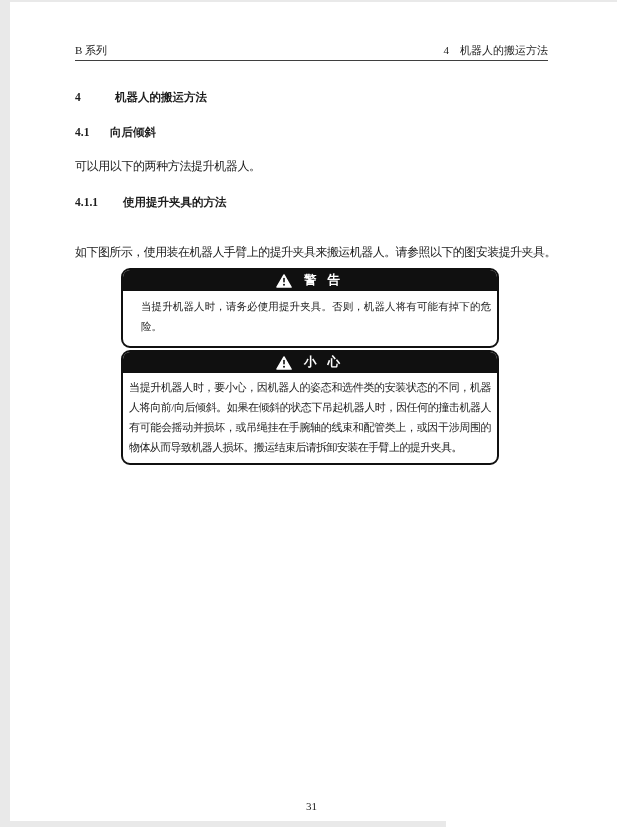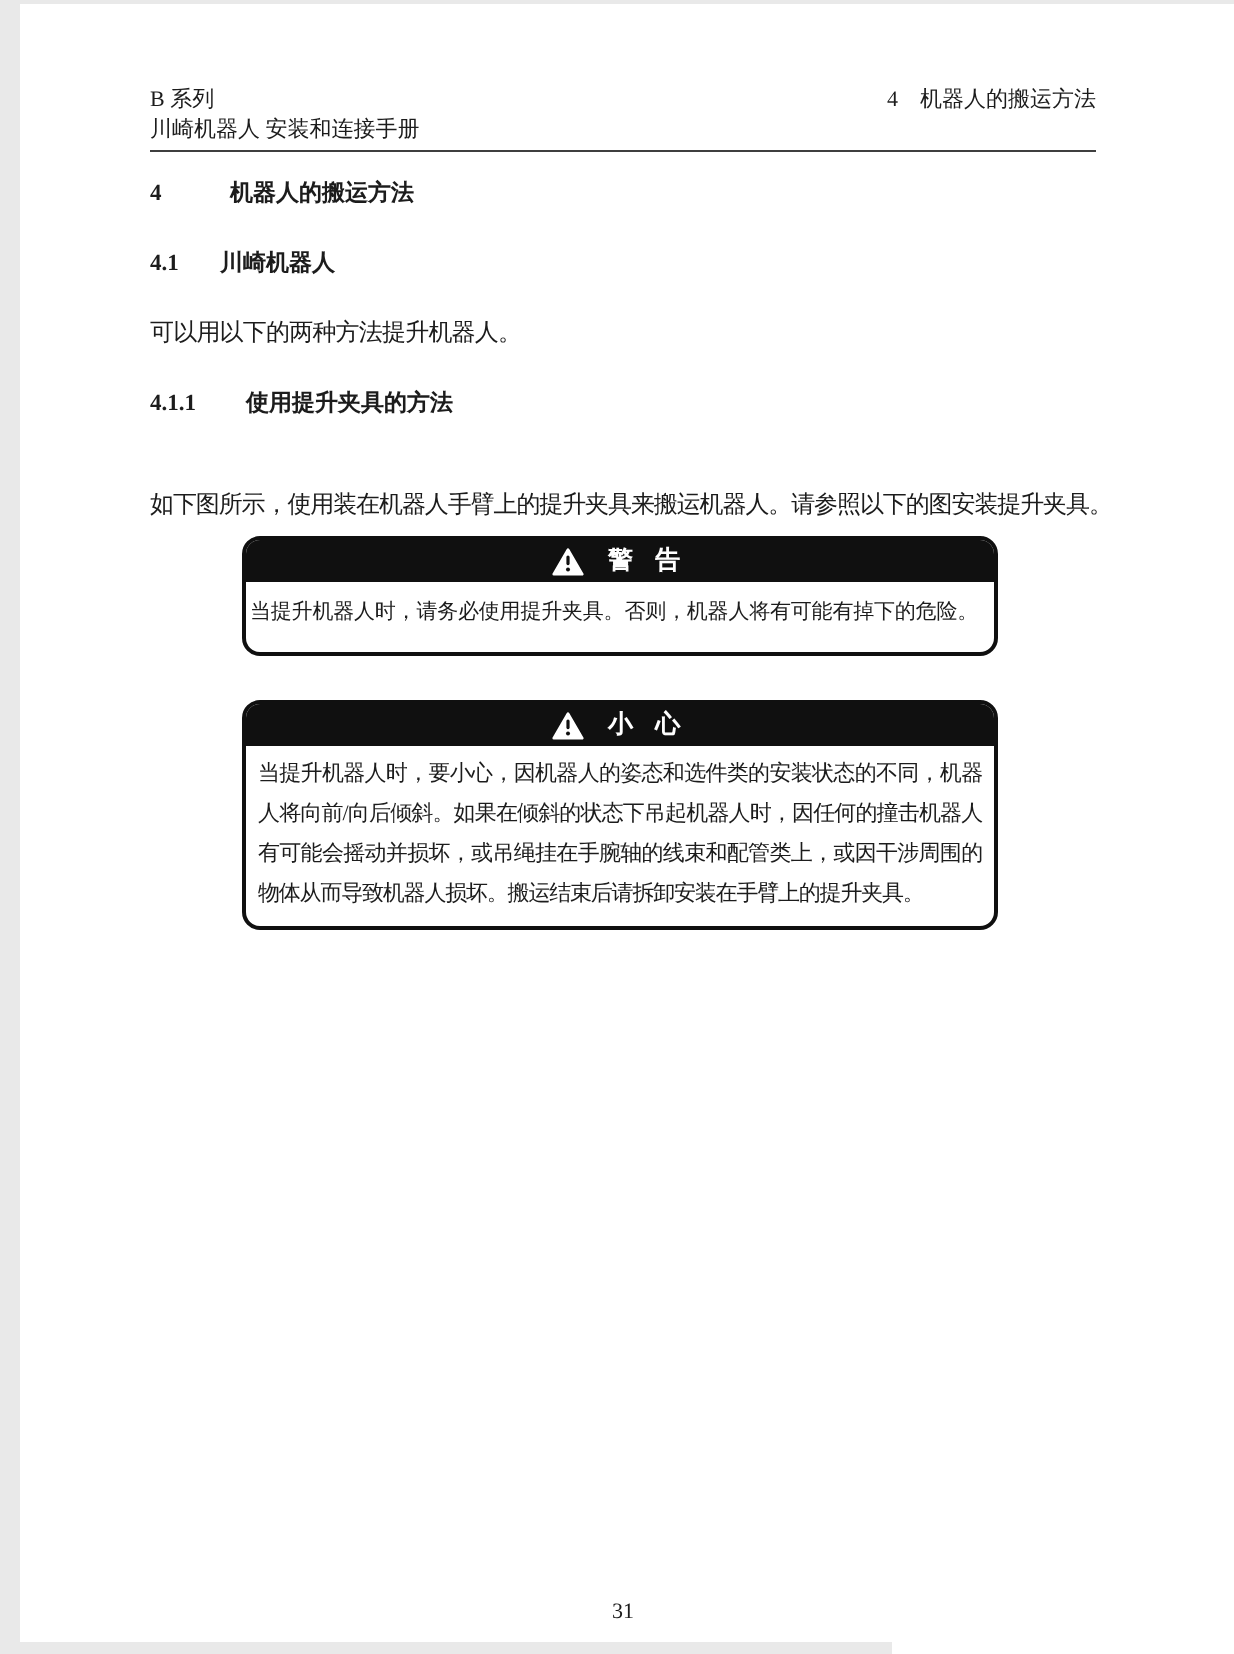--- a/index.html
+++ b/index.html
@@ -57,21 +57,21 @@
     display:flex;align-items:center;justify-content:center;gap:12px;
   }
   .alert-head .label{
     color:#ffffff;font-weight:bold;font-size:12.5px;letter-spacing:4px;line-height:21px;
   }
   .alert-body{
     text-align:justify;
     color:var(--text);
   }
   .warning .alert-body{
-    padding:6px 6px 9px 2px;
+    padding:6px 6px 9px 18px;
     font-size:10.5px;letter-spacing:-0.1px;line-height:20px;
   }
   .caution .alert-body{
     padding:4px 6px 6px 6px;
     font-size:11px;letter-spacing:-0.6px;line-height:20px;
   }
   .tri-icon{display:block;flex:0 0 auto;}
 
   
   .page-number{
@@ -86,31 +86,28 @@
 
   <div class="scan-edge-left"></div>
   <div class="scan-edge-top"></div>
   <div class="scan-edge-bottom"></div>
 
   <div class="doc-header">
     <div class="row1">
       <span>B 系列</span>
       <span>4　机器人的搬运方法</span>
     </div>
-    <div class="row2">
-      <span>川崎机器人 安装和连接手册</span>
-    </div>
   </div>
 
   <div class="heading h1" style="top:91px;">
     <span class="num">4</span><span>机器人的搬运方法</span>
   </div>
 
   <div class="heading h2" style="top:126px;">
-    <span class="num">4.1</span><span>川崎机器人</span>
+    <span class="num">4.1</span><span>向后倾斜</span>
   </div>
 
   <div class="para" style="top:160px;">可以用以下的两种方法提升机器人。</div>
 
   <div class="heading h3" style="top:196px;">
     <span class="num">4.1.1</span><span>使用提升夹具的方法</span>
   </div>
 
   <div class="para" style="top:246px;letter-spacing:-0.55px;">如下图所示，使用装在机器人手臂上的提升夹具来搬运机器人。请参照以下的图安装提升夹具。</div>
 

